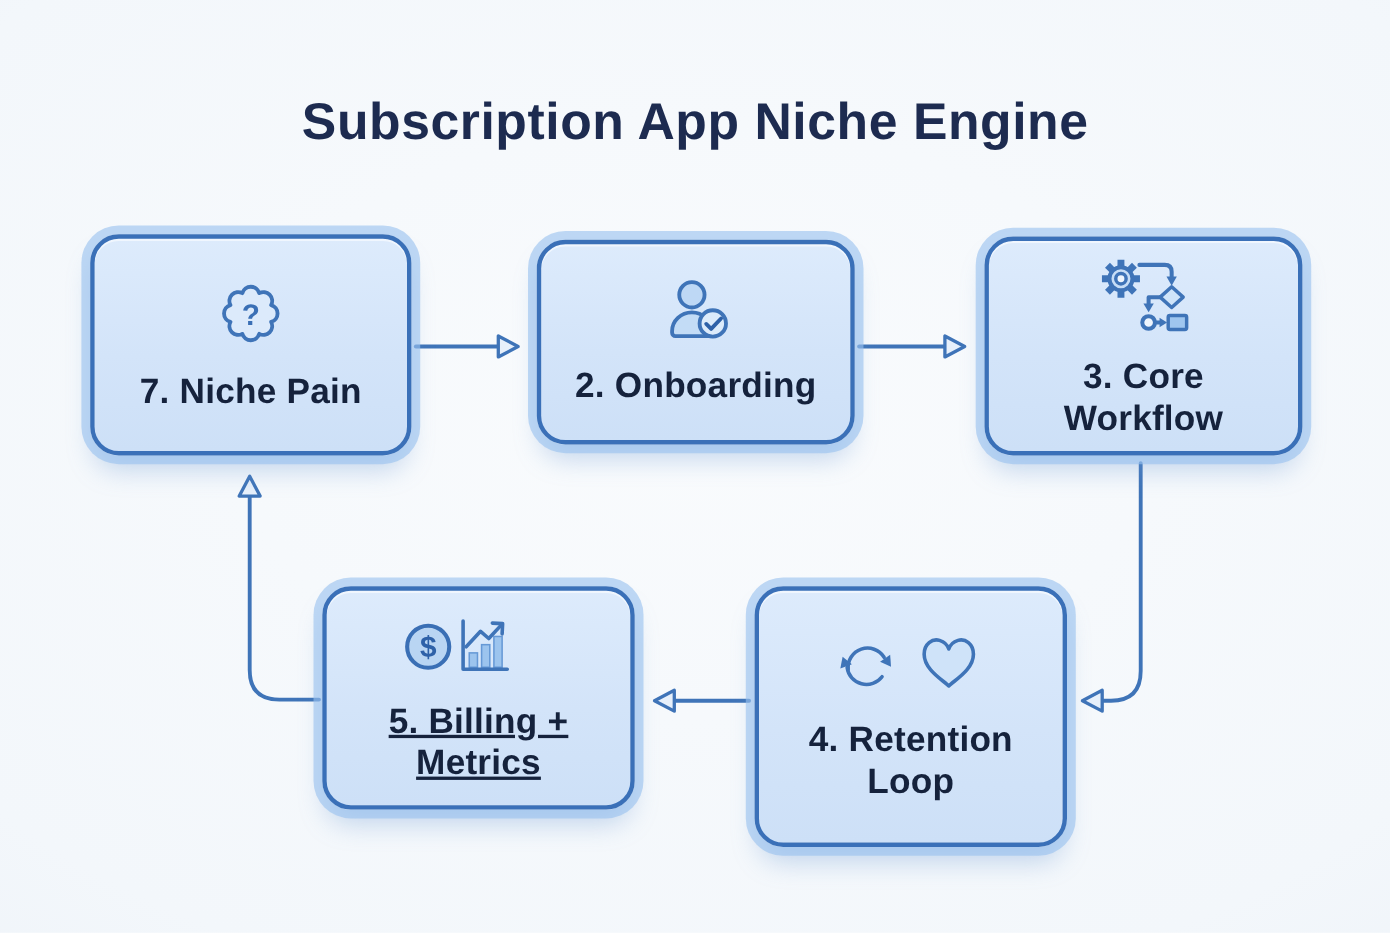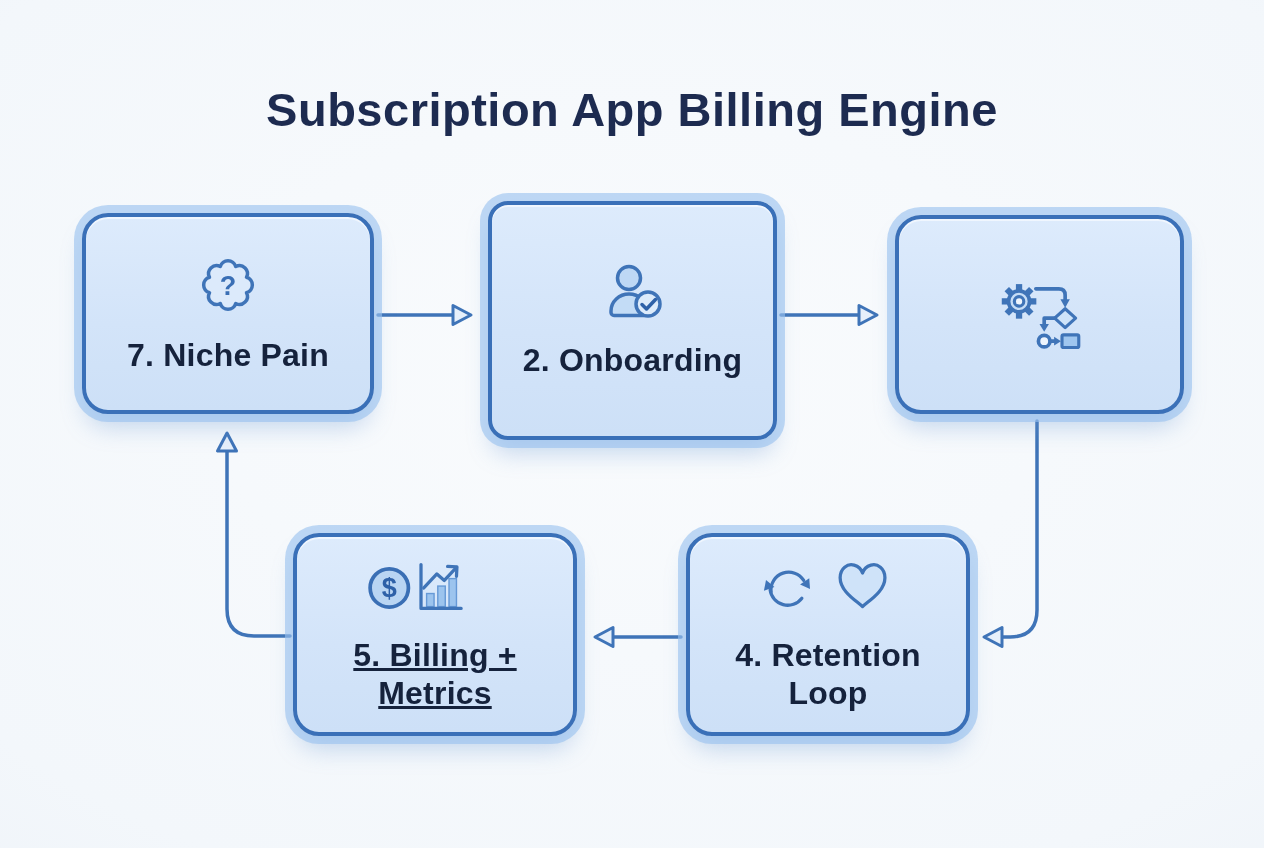--- a/index.html
+++ b/index.html
@@ -27,23 +27,23 @@
     border:4px solid #3a70b8;border-radius:26px;
     background:linear-gradient(180deg,#ddebfc 0%,#d3e4f9 55%,#cde0f7 100%);
     box-shadow:
       0 0 0 8px rgba(154,194,239,.62),
       0 16px 24px -4px rgba(110,155,212,.40),
       inset 0 2px 0 rgba(255,255,255,.55);
     display:flex;flex-direction:column;align-items:center;justify-content:center;
     gap:20px;
   }
   .box1{left:82px;top:213px;width:292px;height:201px;}
-  .box2{left:488px;top:201px;width:289px;height:239px;border-radius:20px;}
+  .box2{left:488px;top:218px;width:289px;height:186px;}
   .box3{left:895px;top:215px;width:289px;height:199px;}
-  .box4{left:686px;top:533px;width:284px;height:203px;}
+  .box4{left:686px;top:533px;width:284px;height:237px;}
   .box5{left:293px;top:533px;width:284px;height:203px;}
 
   .icons{display:flex;align-items:center;justify-content:center;gap:12px;}
   .label{
     font-size:32px;font-weight:600;color:#15223c;
     text-align:center;line-height:1.18;letter-spacing:.2px;
   }
   .box3 .label{max-width:200px;}
   .box4 .label{max-width:230px;}
   .box5 .label{max-width:230px;text-decoration:underline;}
@@ -52,21 +52,21 @@
   .ic .st{fill:none;stroke:#3f74b8;stroke-width:3.5;stroke-linecap:round;stroke-linejoin:round;}
   .ic .fl{stroke:#3f74b8;stroke-width:3.5;stroke-linejoin:round;}
   .ic .solid{fill:#3f74b8;stroke:none;}
   .ic text{font-family:"Liberation Sans", sans-serif;font-weight:bold;}
 </style>
 </head>
 <body>
 
 <div class="canvas">
 
-  <h1 class="title">Subscription App Billing Engine</h1>
+  <h1 class="title">Subscription App Niche Engine</h1>
 
   <svg class="connectors" width="1264" height="848">
     <g>
       <path class="line" d="M378,315 H452"></path>
       <path class="head" d="M471,315 L453,305.5 V324.5 Z"></path>
     </g>
     <g>
       <path class="line" d="M781,315 H858"></path>
       <path class="head" d="M877,315 L859,305.5 V324.5 Z"></path>
     </g>
@@ -125,20 +125,21 @@
         <path class="solid" d="M66,28 L61.5,20 H70.5 Z"></path>
         <path d="M66,29 L76,38 L66,47 L56,38 Z" fill="#cfe4f9" stroke="#3f74b8" stroke-width="3" stroke-linejoin="round"></path>
         <path class="st" d="M56,38 H46 V44"></path>
         <path class="solid" d="M46,51 L41.5,43.5 H50.5 Z"></path>
         <circle cx="46" cy="60" r="5.5" fill="#eef5fd" stroke="#3f74b8" stroke-width="3.5"></circle>
         <path class="st" d="M52.5,60 H56"></path>
         <path class="solid" d="M62,60 L55.5,55.8 V64.2 Z"></path>
         <rect x="63" y="54" width="16" height="12" rx="1.5" fill="#9fc6ef" stroke="#3f74b8" stroke-width="3"></rect>
       </svg>
     </div>
+    <div class="label">3. Core Workflow</div>
   </div>
 
   <div class="box box4">
     <div class="icons">
       <svg class="ic" width="140" height="60" viewBox="0 0 150 64">
         <g>
           <path class="st" d="M14,37 A19,19 0 0 1 49,25"></path>
           <path class="solid" d="M0,-6 L10,0 L0,6 Z" transform="translate(50,26) rotate(55)"></path>
           <path class="st" d="M47,44 A19,19 0 0 1 13,35"></path>
           <path class="solid" d="M0,-6 L10,0 L0,6 Z" transform="translate(12,34) rotate(-110)"></path>

